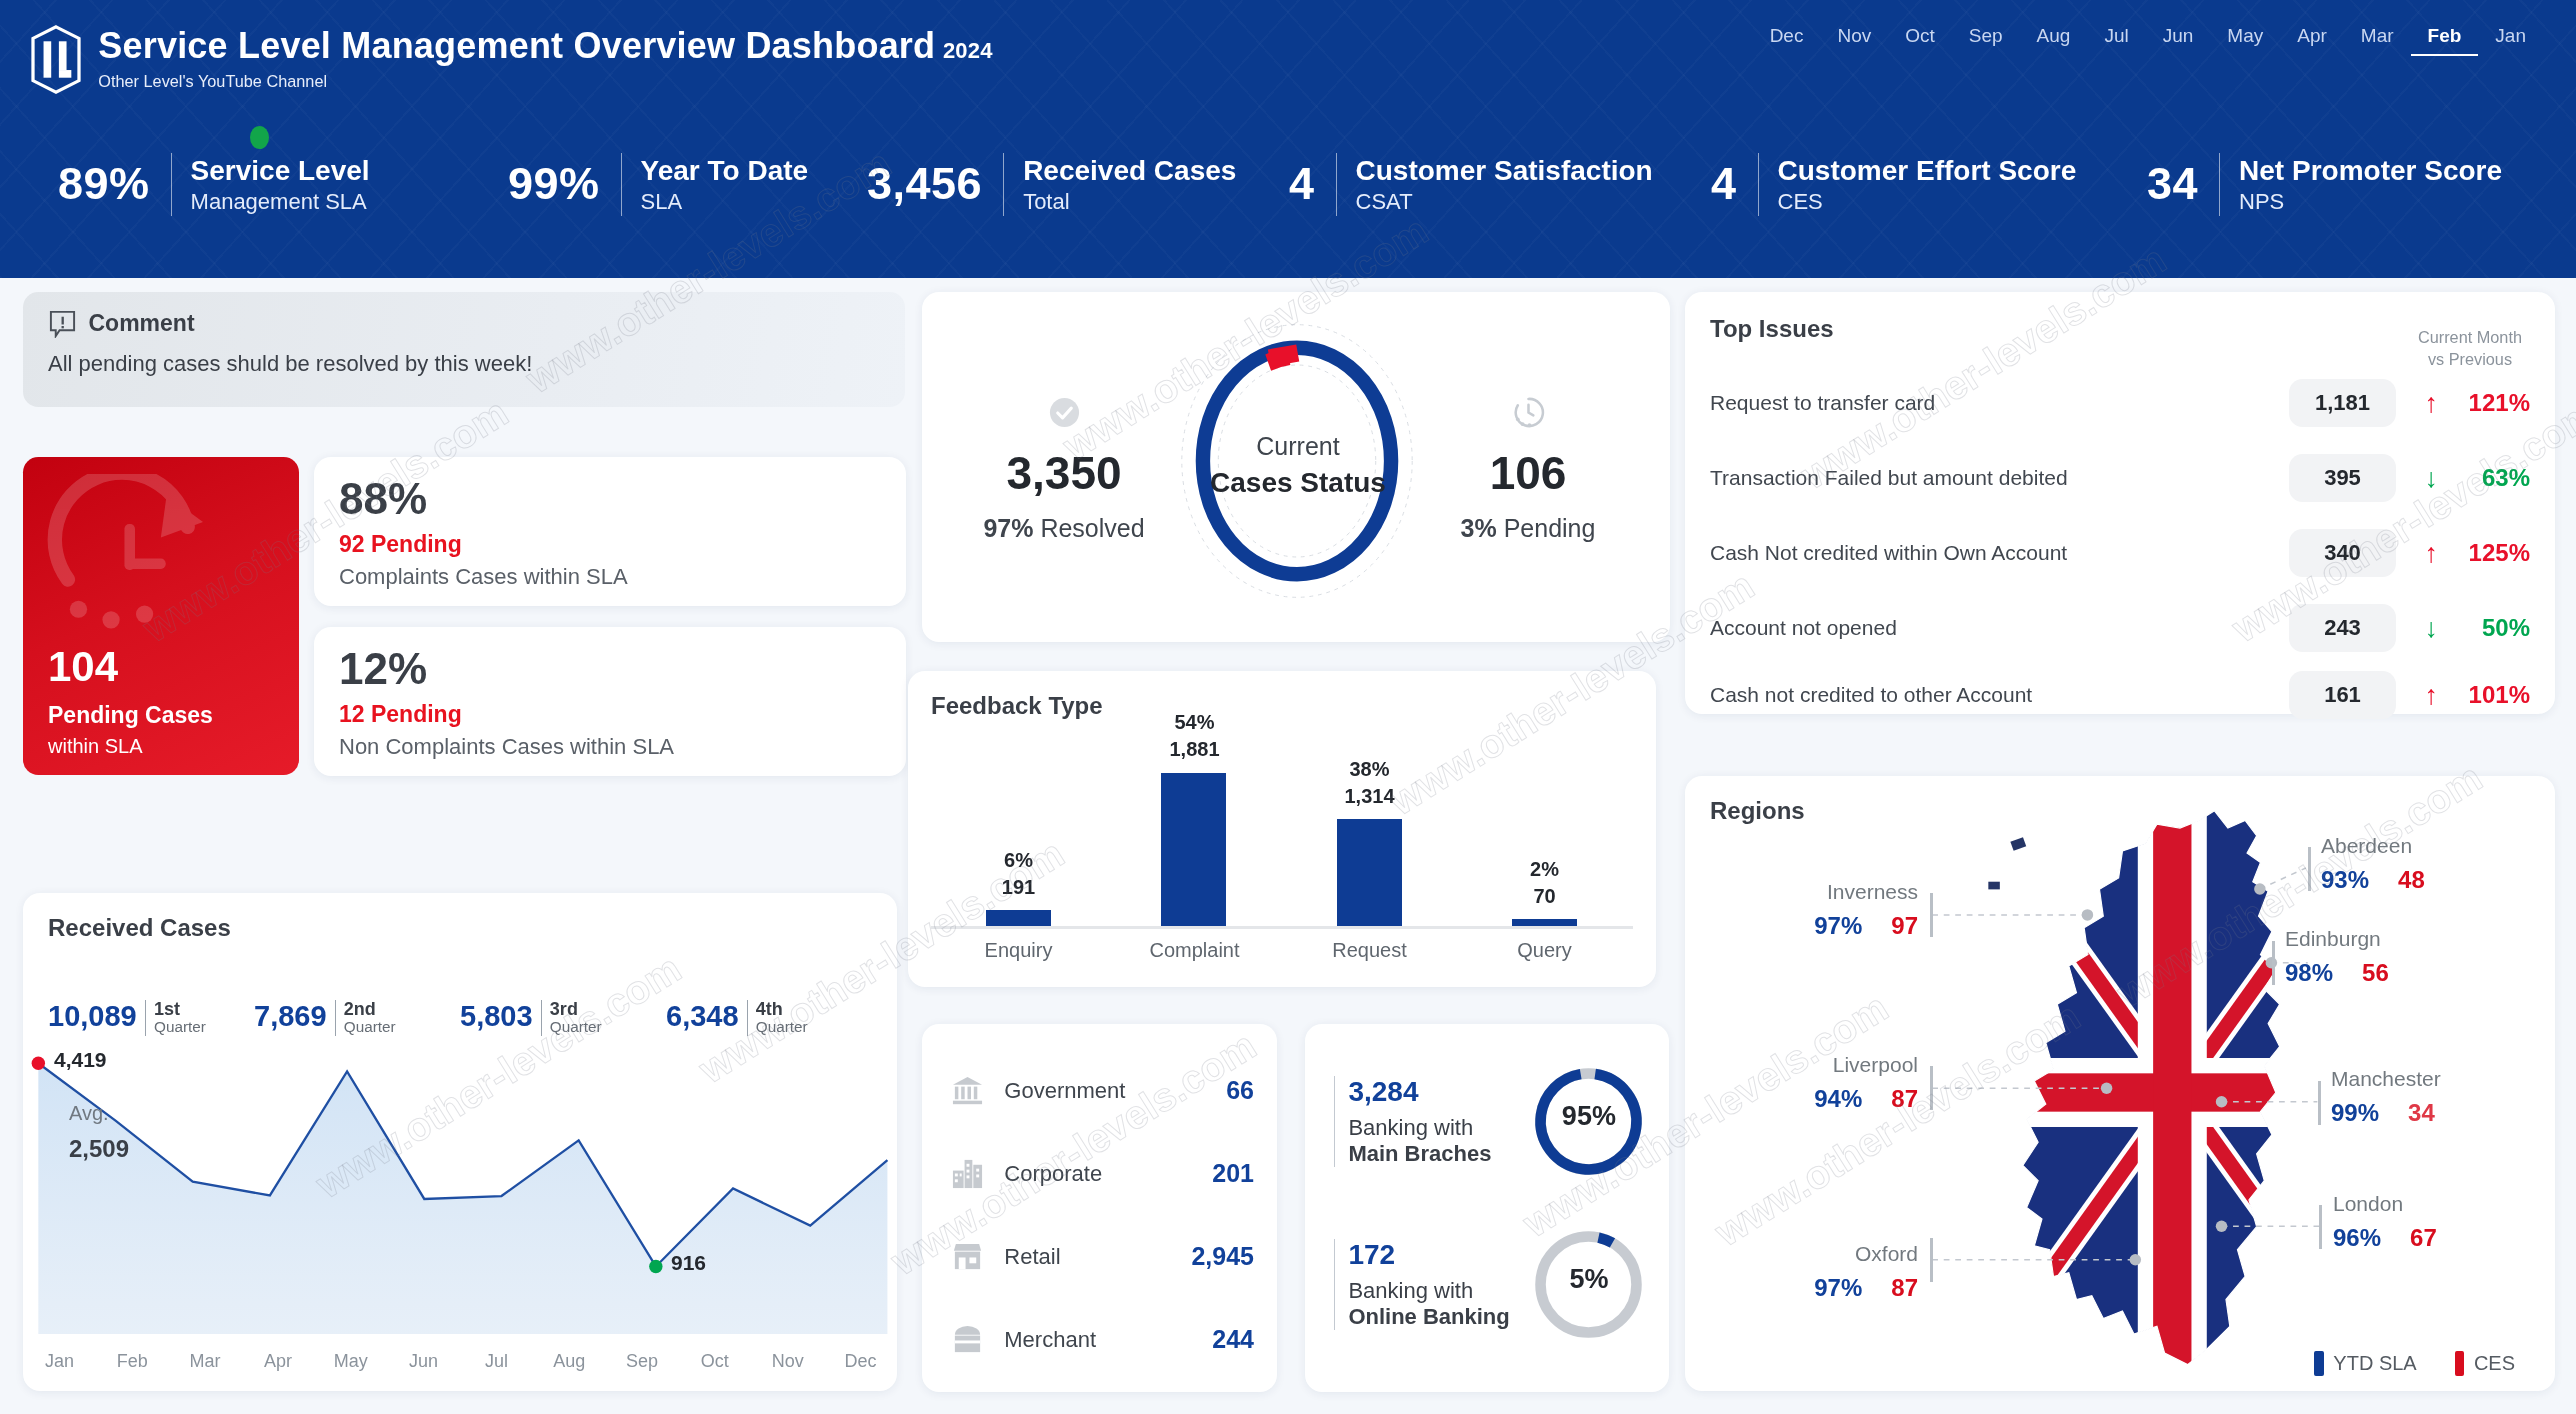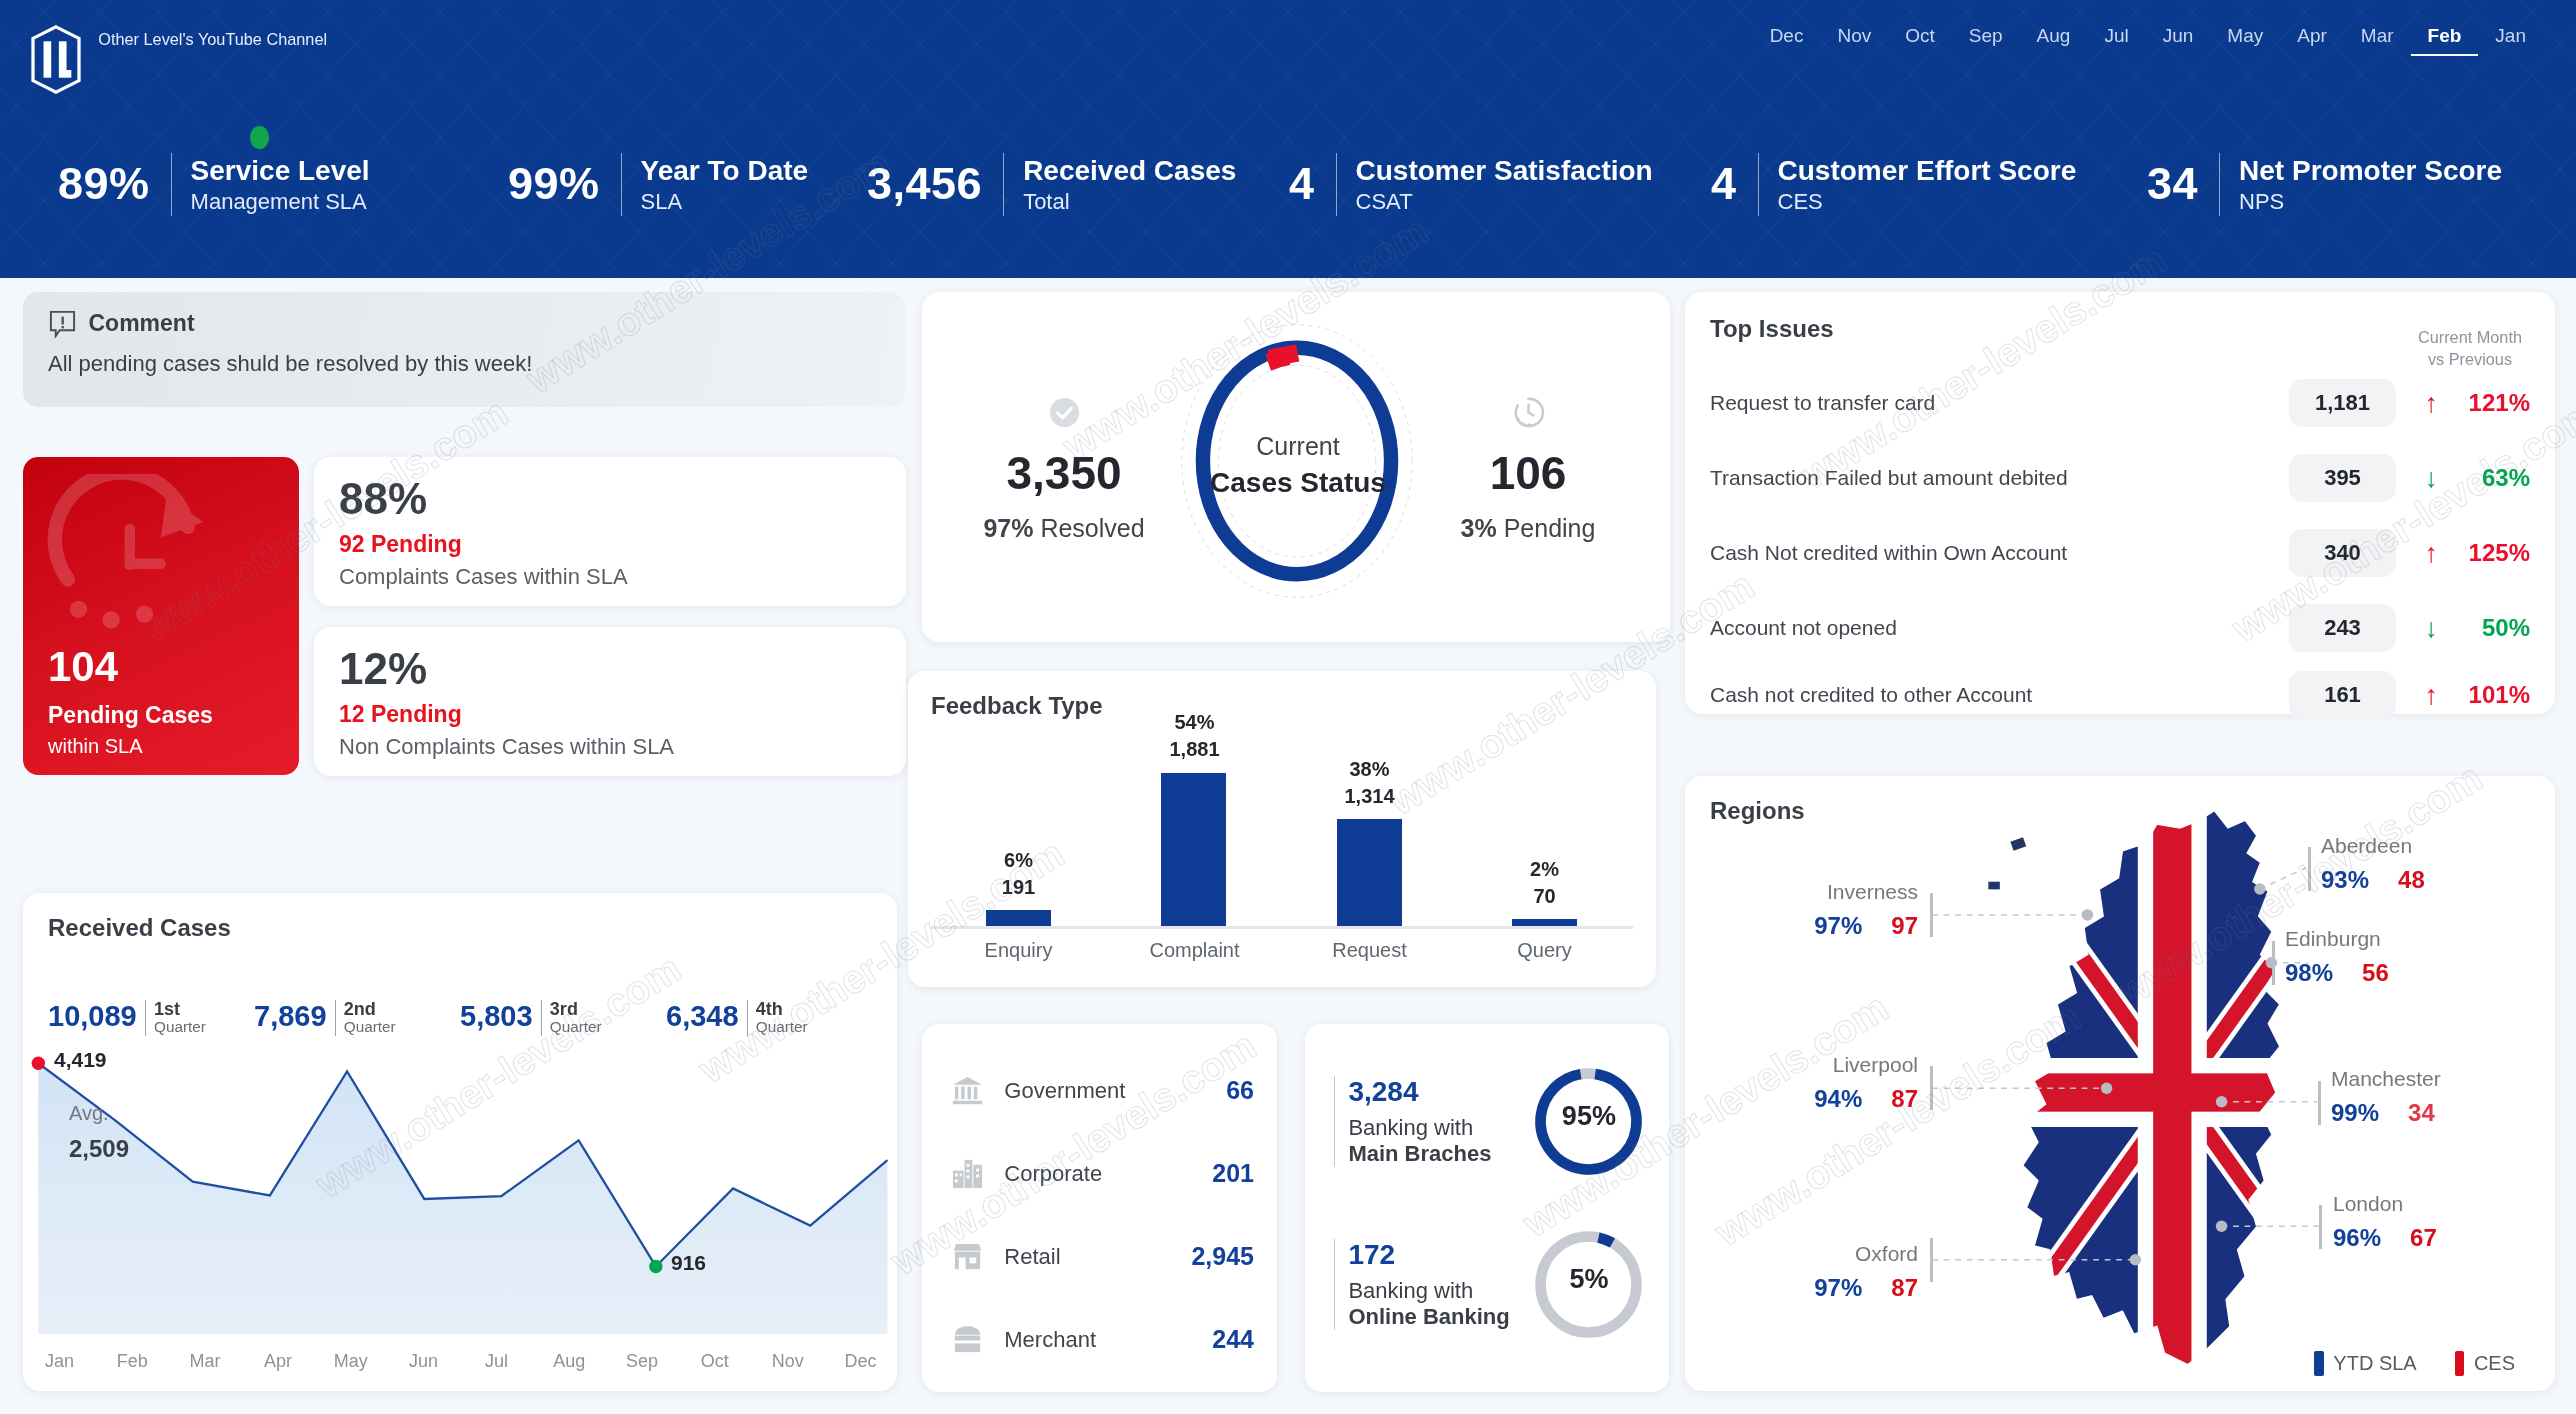--- a/index.html
+++ b/index.html
@@ -164,20 +164,23 @@
 
 <div class="header">
   <div class="brand">
     <svg class="logo-mark" viewBox="0 0 56 72">
       <path d="M28 2 L52 14 L52 58 L28 70 L4 58 L4 14 Z" fill="none" stroke="#ffffff" stroke-width="3.4"></path>
       <rect x="15" y="17" width="8" height="38" fill="#ffffff"></rect>
       <rect x="31" y="17" width="8" height="30" fill="#ffffff"></rect>
       <rect x="31" y="47" width="13" height="8" fill="#ffffff"></rect>
     </svg>
     <div class="brand-text">
+      <div class="brand-title">
+        <span>Service Level Management Overview Dashboard</span><span class="yr">2024</span>
+      </div>
       <div class="brand-sub">Other Level's YouTube Channel</div>
     </div>
   </div>
   <div class="months">
       <div class="month">Dec</div>
       <div class="month">Nov</div>
       <div class="month">Oct</div>
       <div class="month">Sep</div>
       <div class="month">Aug</div>
       <div class="month">Jul</div>

